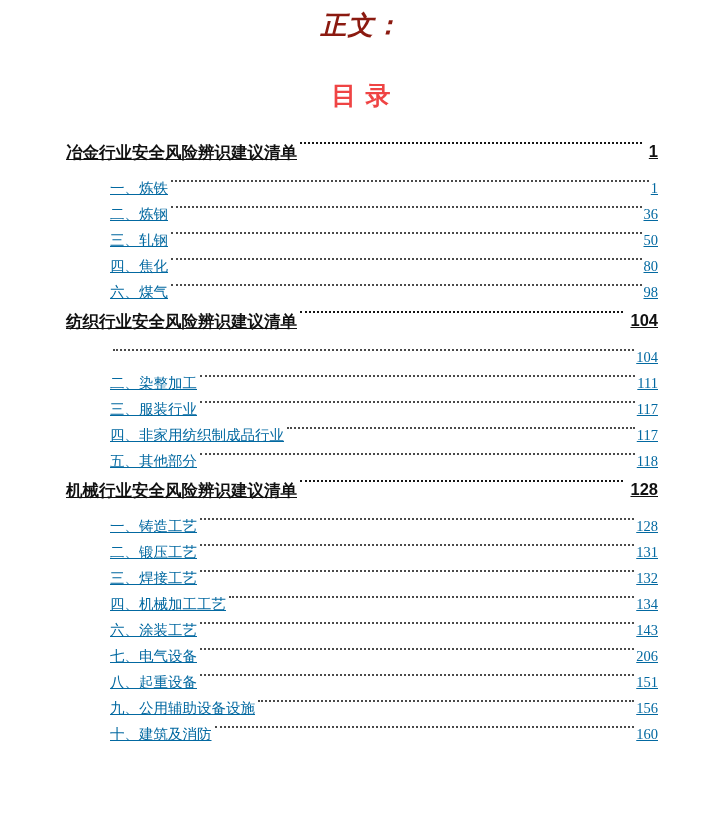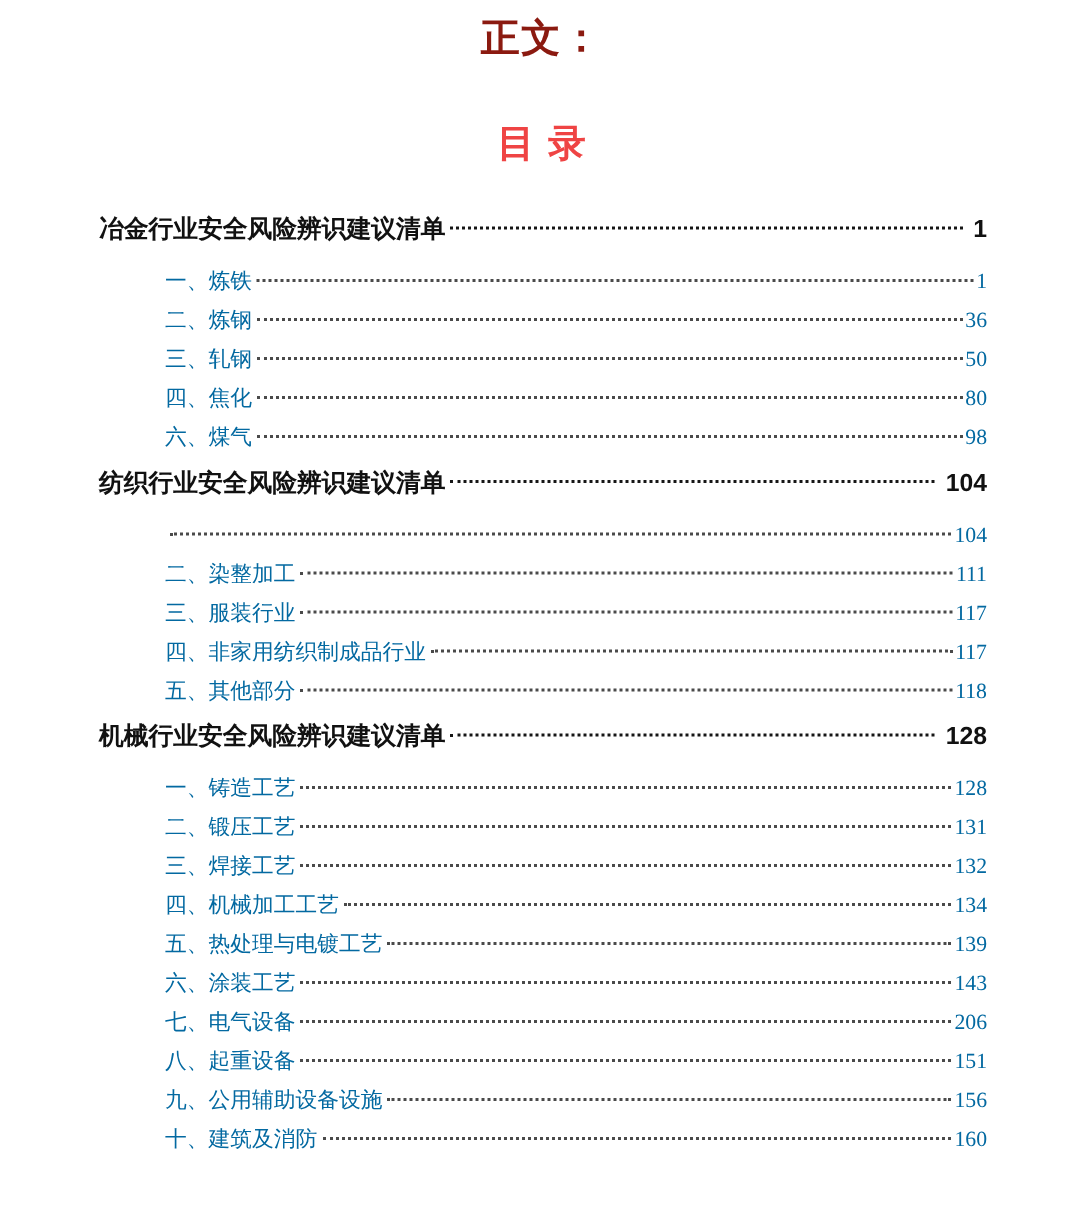--- a/index.html
+++ b/index.html
@@ -16,40 +16,42 @@
     font-family: "Liberation Serif", serif;
   }
   .doc-title {
     padding-top: 8px;
     text-align: center;
     font-family: "Liberation Sans", sans-serif;
     font-weight: 700;
     font-size: 26px;
     color: #8b1a10;
     letter-spacing: 1px;
+    font-style: italic;
   }
   .toc-title {
     margin-top: 36px;
     text-align: center;
     font-family: "Liberation Serif", serif;
     font-weight: 600;
     font-size: 25px;
     color: #ef4444;
     letter-spacing: 9px;
     text-indent: 9px; 
   }
   .toc {
     margin: 30px 64px 0 66px; 
   }
   .toc-section {
     margin-bottom: 4px;
   }
   .toc-row {
     display: flex;
-    align-items: center;
+    align-items: flex-start;
+    text-decoration: underline;
   }
   .toc-heading {
     font-family: "Liberation Sans", sans-serif;
     font-weight: 700;
     font-size: 16.5px;
     color: #111111;
     margin: 10px 0 16px 0;
   }
   .toc-item {
     font-family: "Liberation Serif", serif;
@@ -189,25 +191,20 @@
     <span class="leader"></span>
     <span class="pagenum">132</span>
   </div>
 
   <div class="toc-row toc-item">
     <span class="label">四、机械加工工艺</span>
     <span class="leader"></span>
     <span class="pagenum">134</span>
   </div>
 
-  <div class="toc-row toc-item">
-    <span class="label">五、热处理与电镀工艺</span>
-    <span class="leader"></span>
-    <span class="pagenum">139</span>
-  </div>
 
   <div class="toc-row toc-item">
     <span class="label">六、涂装工艺</span>
     <span class="leader"></span>
     <span class="pagenum">143</span>
   </div>
 
   <div class="toc-row toc-item">
     <span class="label">七、电气设备</span>
     <span class="leader"></span>

